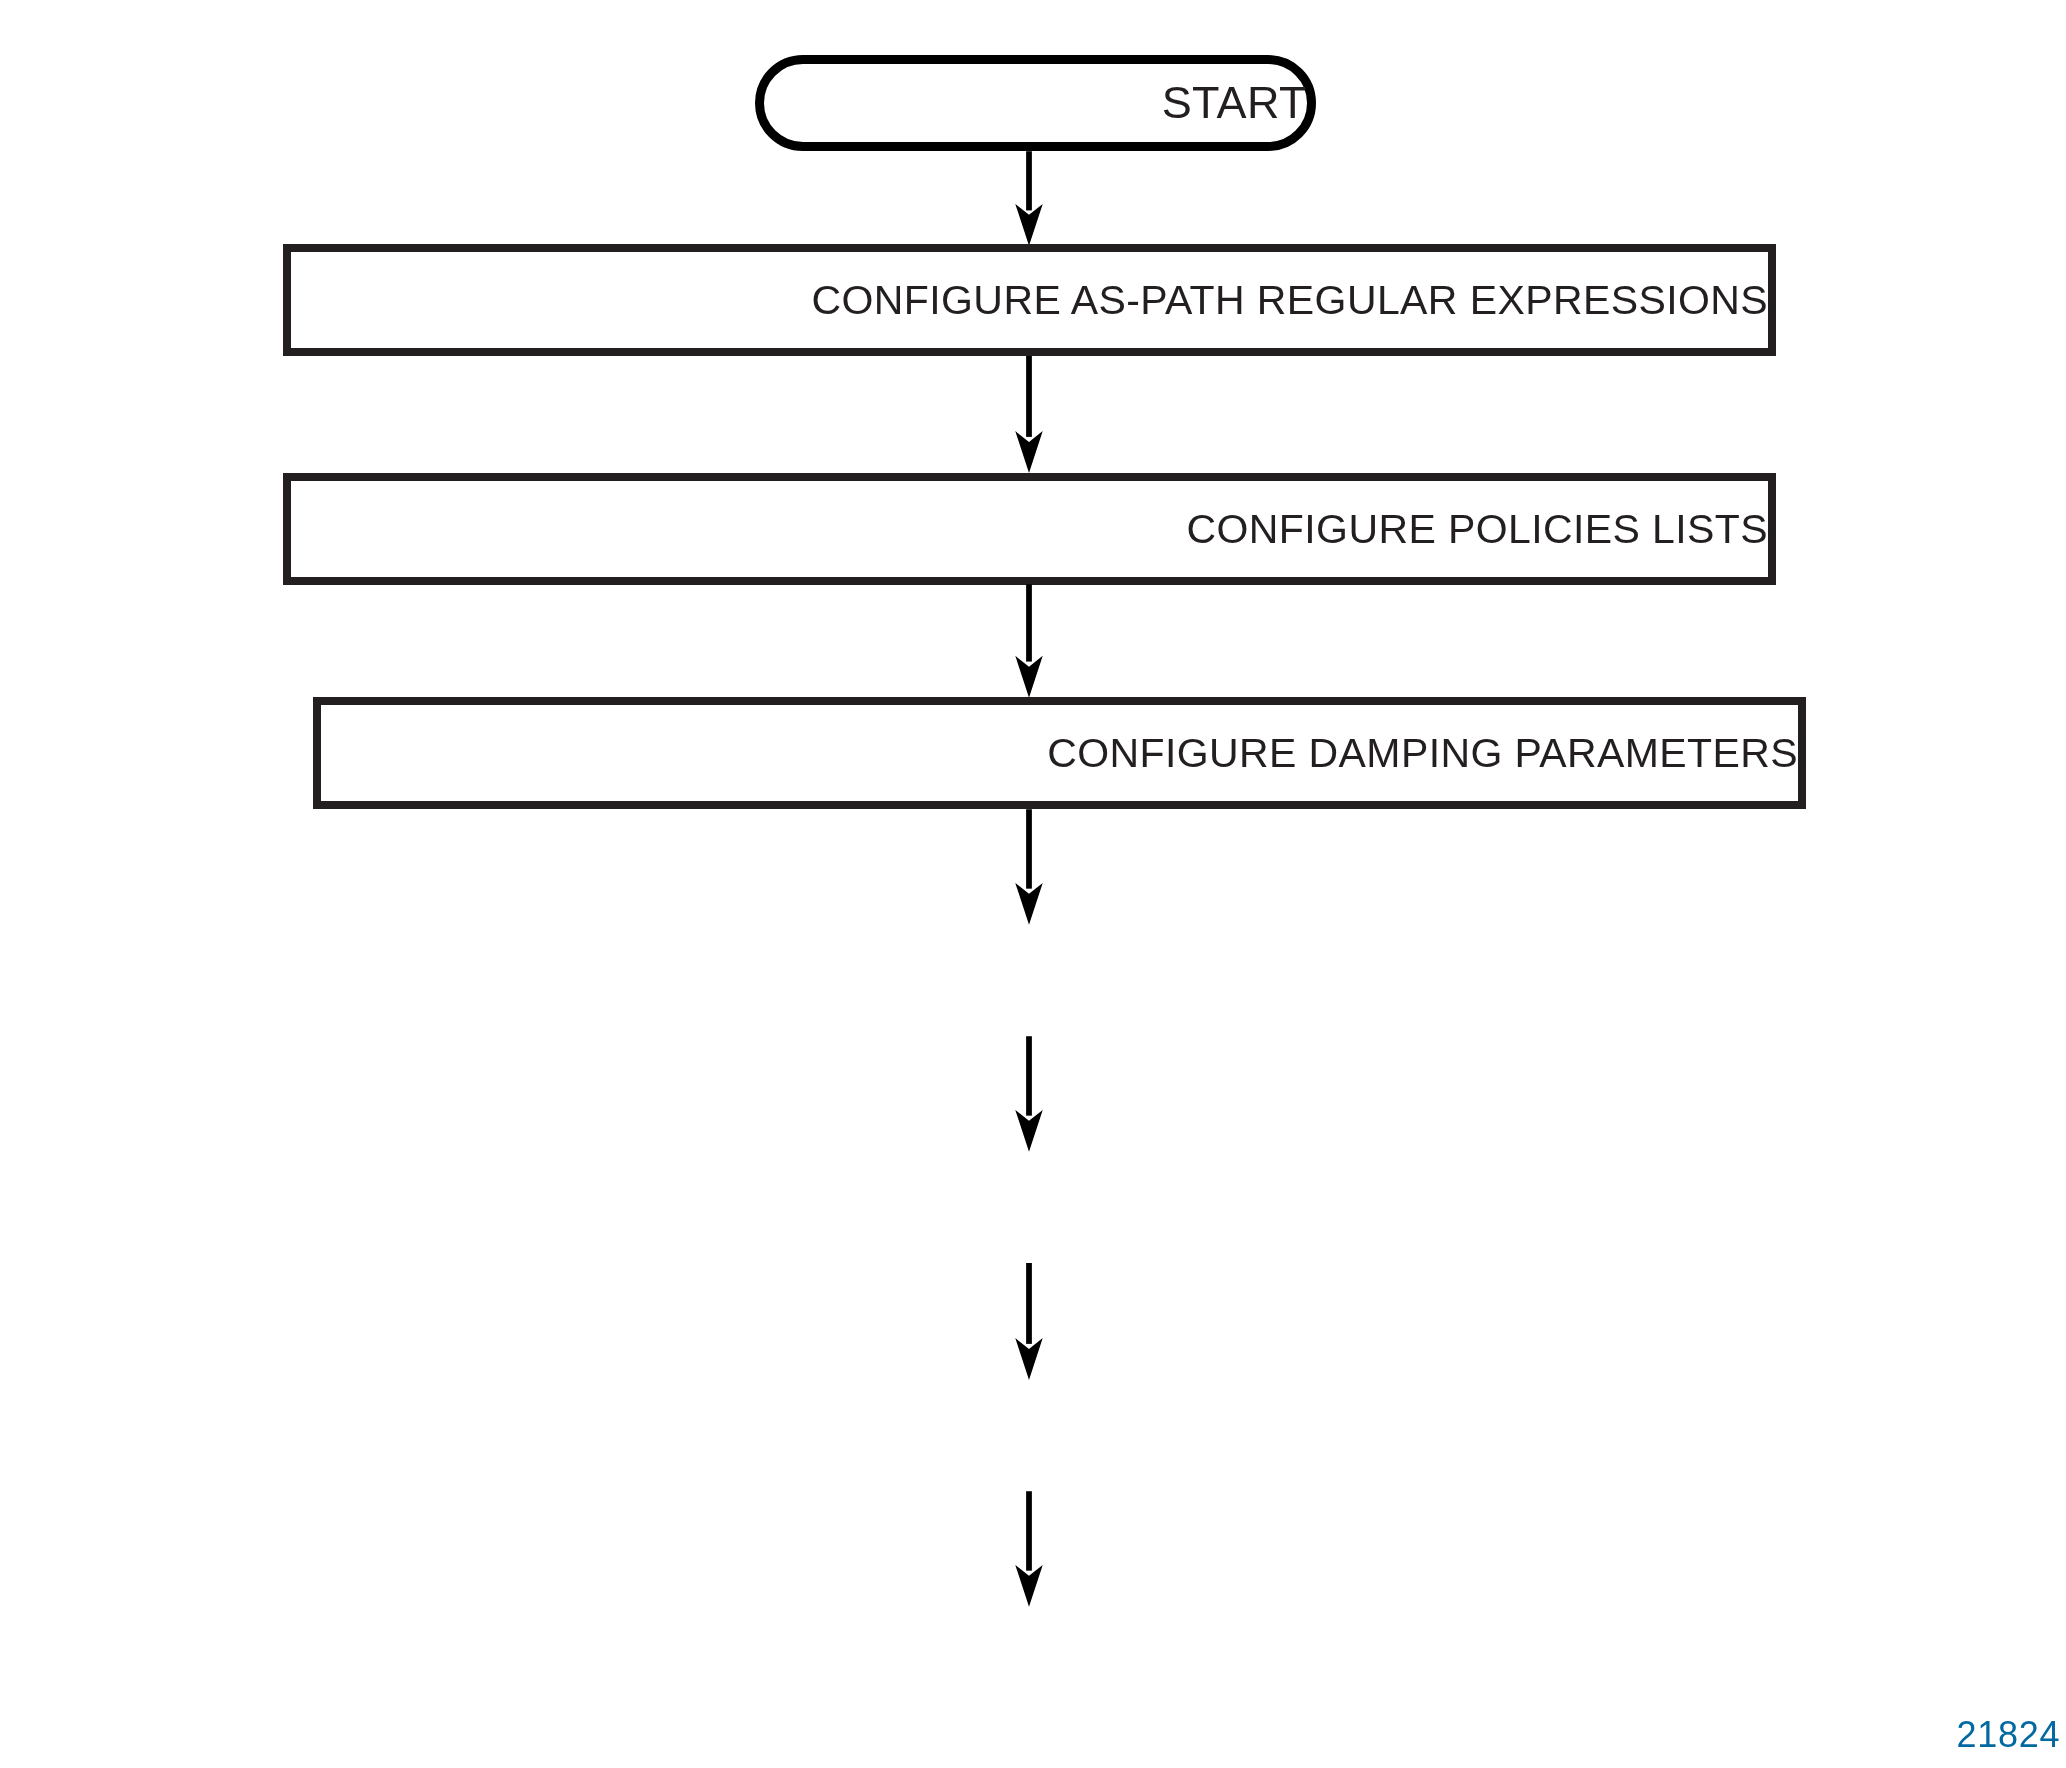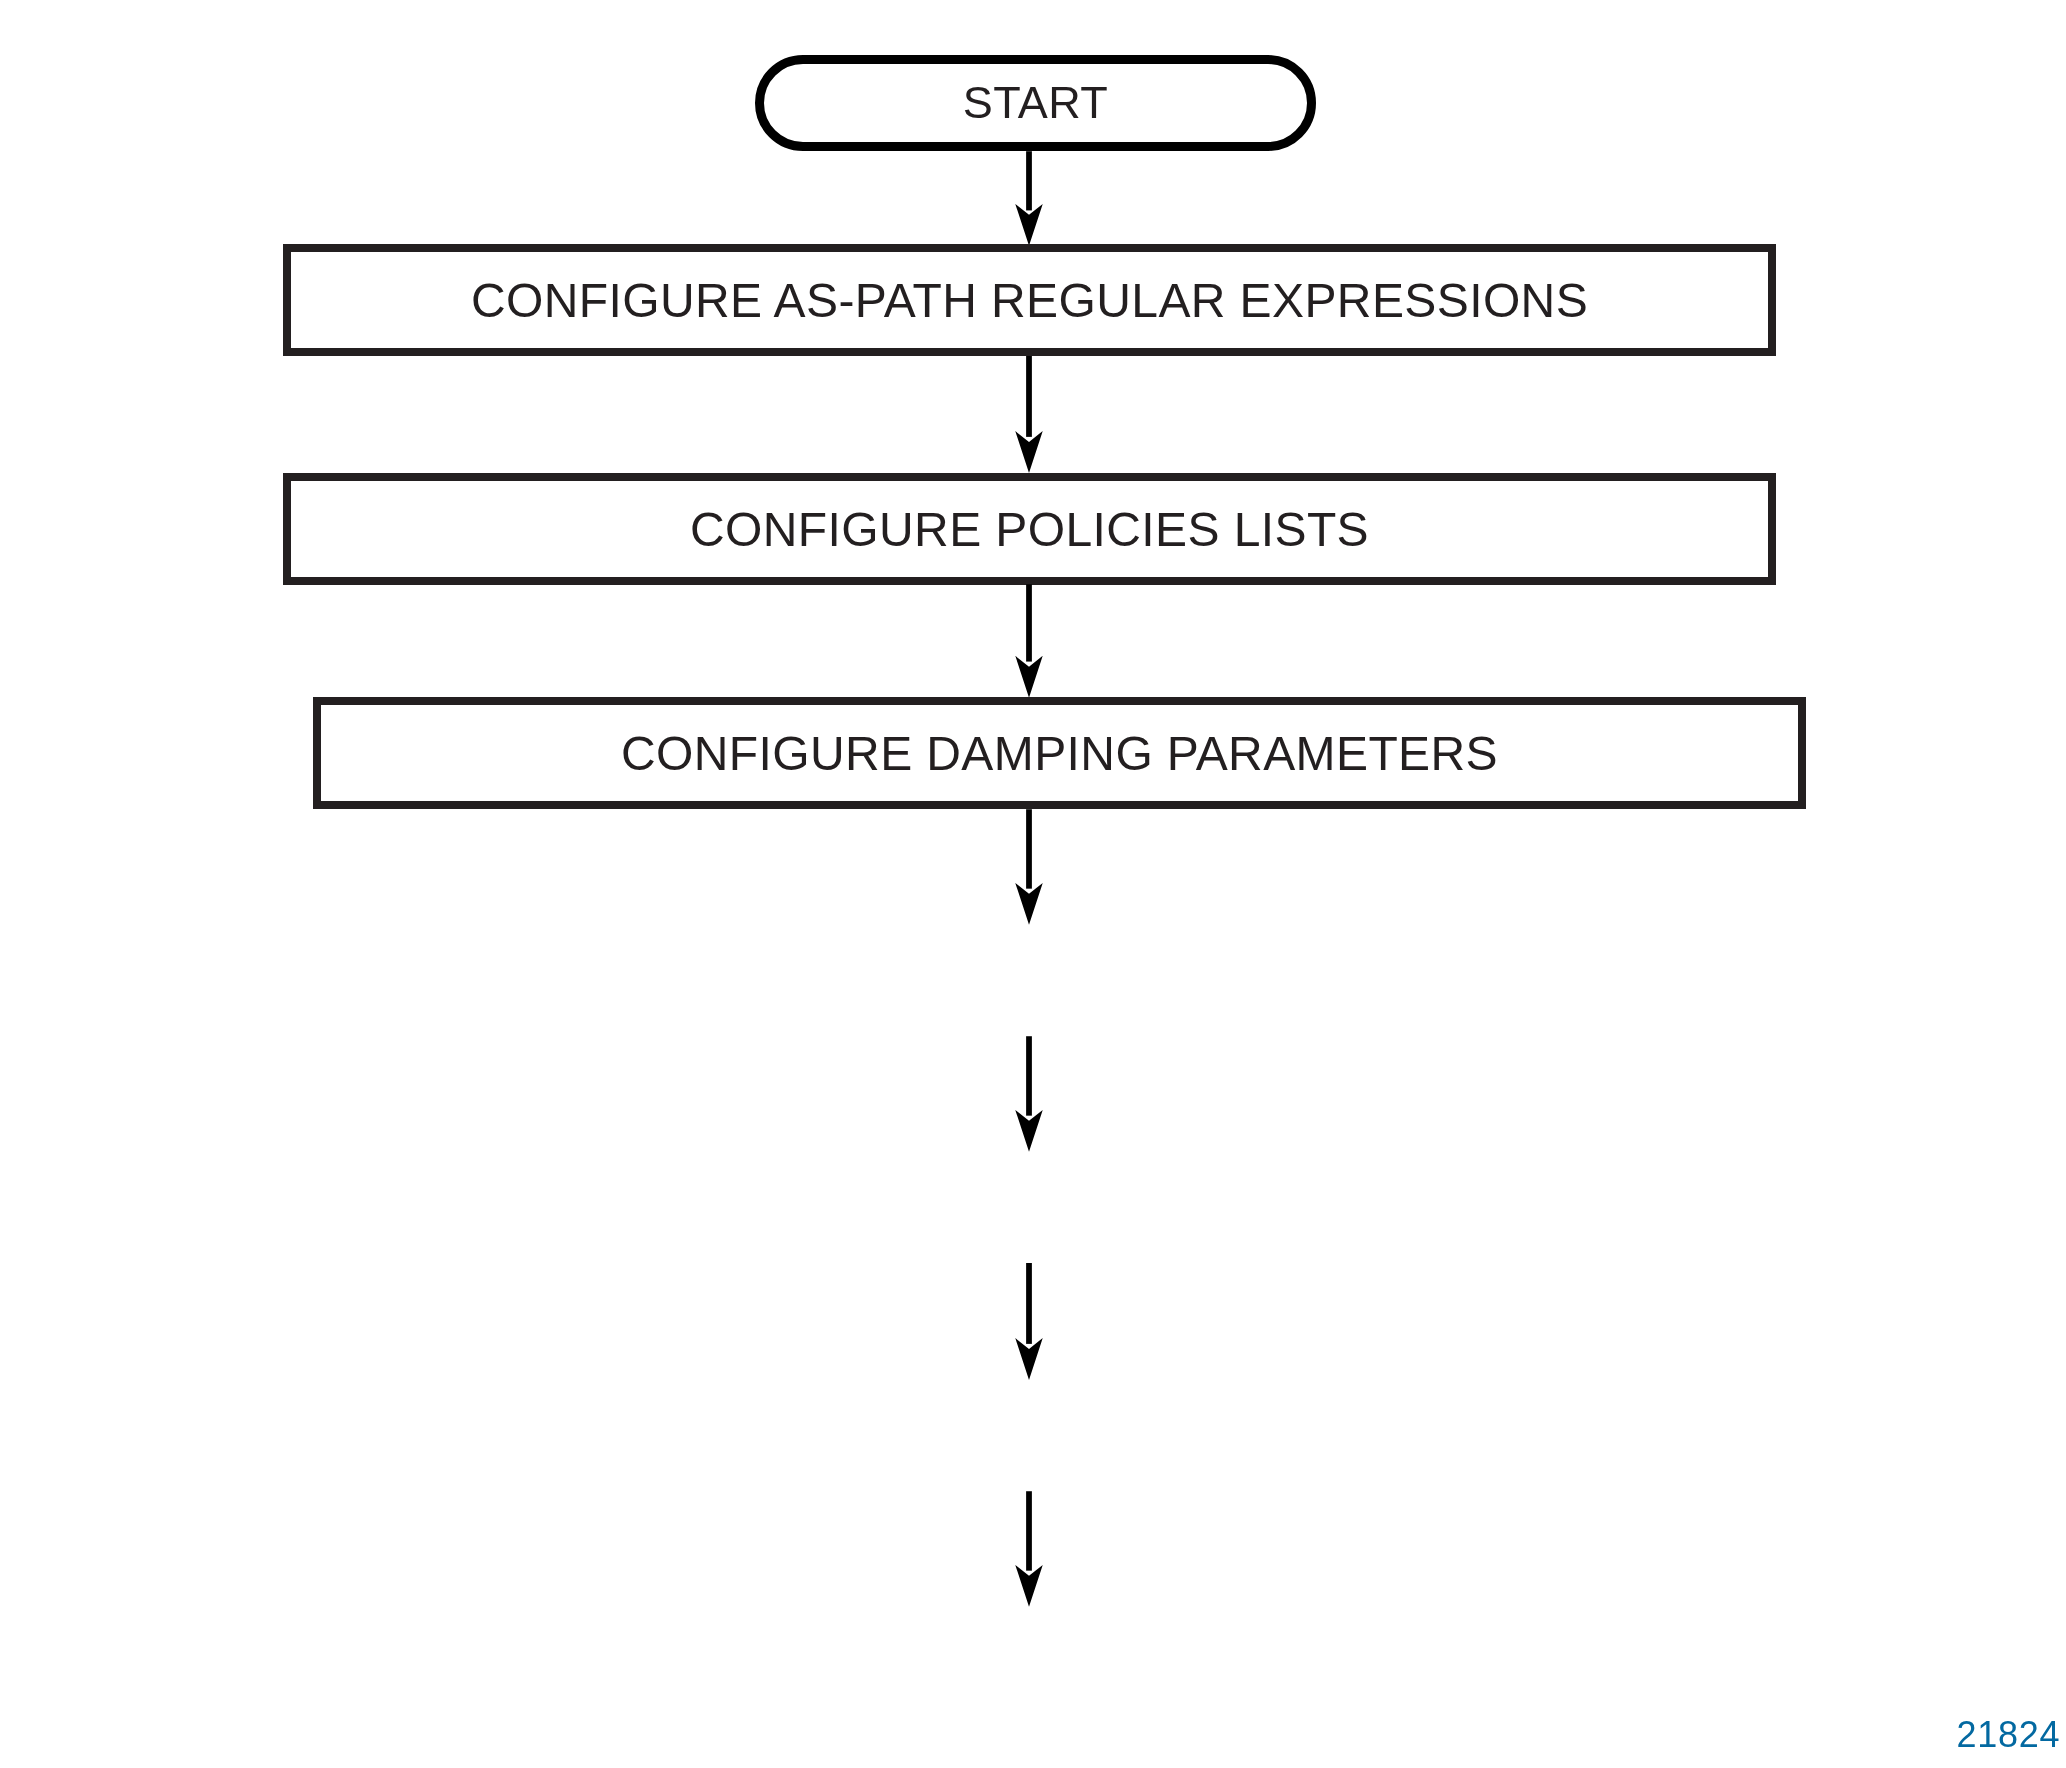--- a/index.html
+++ b/index.html
@@ -18,30 +18,30 @@
     overflow: hidden;
   }
 
   
   .node {
     position: absolute;
     box-sizing: border-box;
     background: #ffffff;
     display: flex;
     align-items: center;
-    justify-content: center;
+    justify-content: flex-end;
     color: #231f20;
     font-family: "Liberation Sans", sans-serif;
     letter-spacing: 0.4px;
     white-space: nowrap;
   }
 
   .process {
     border: 8.7px solid #231f20;
-    font-size: 48px;
+    font-size: 41px;
   }
 
   .terminal {
     border: 9.4px solid #000000;
     border-radius: 724px;
     font-size: 45px;
   }
 
   
   .connector {

